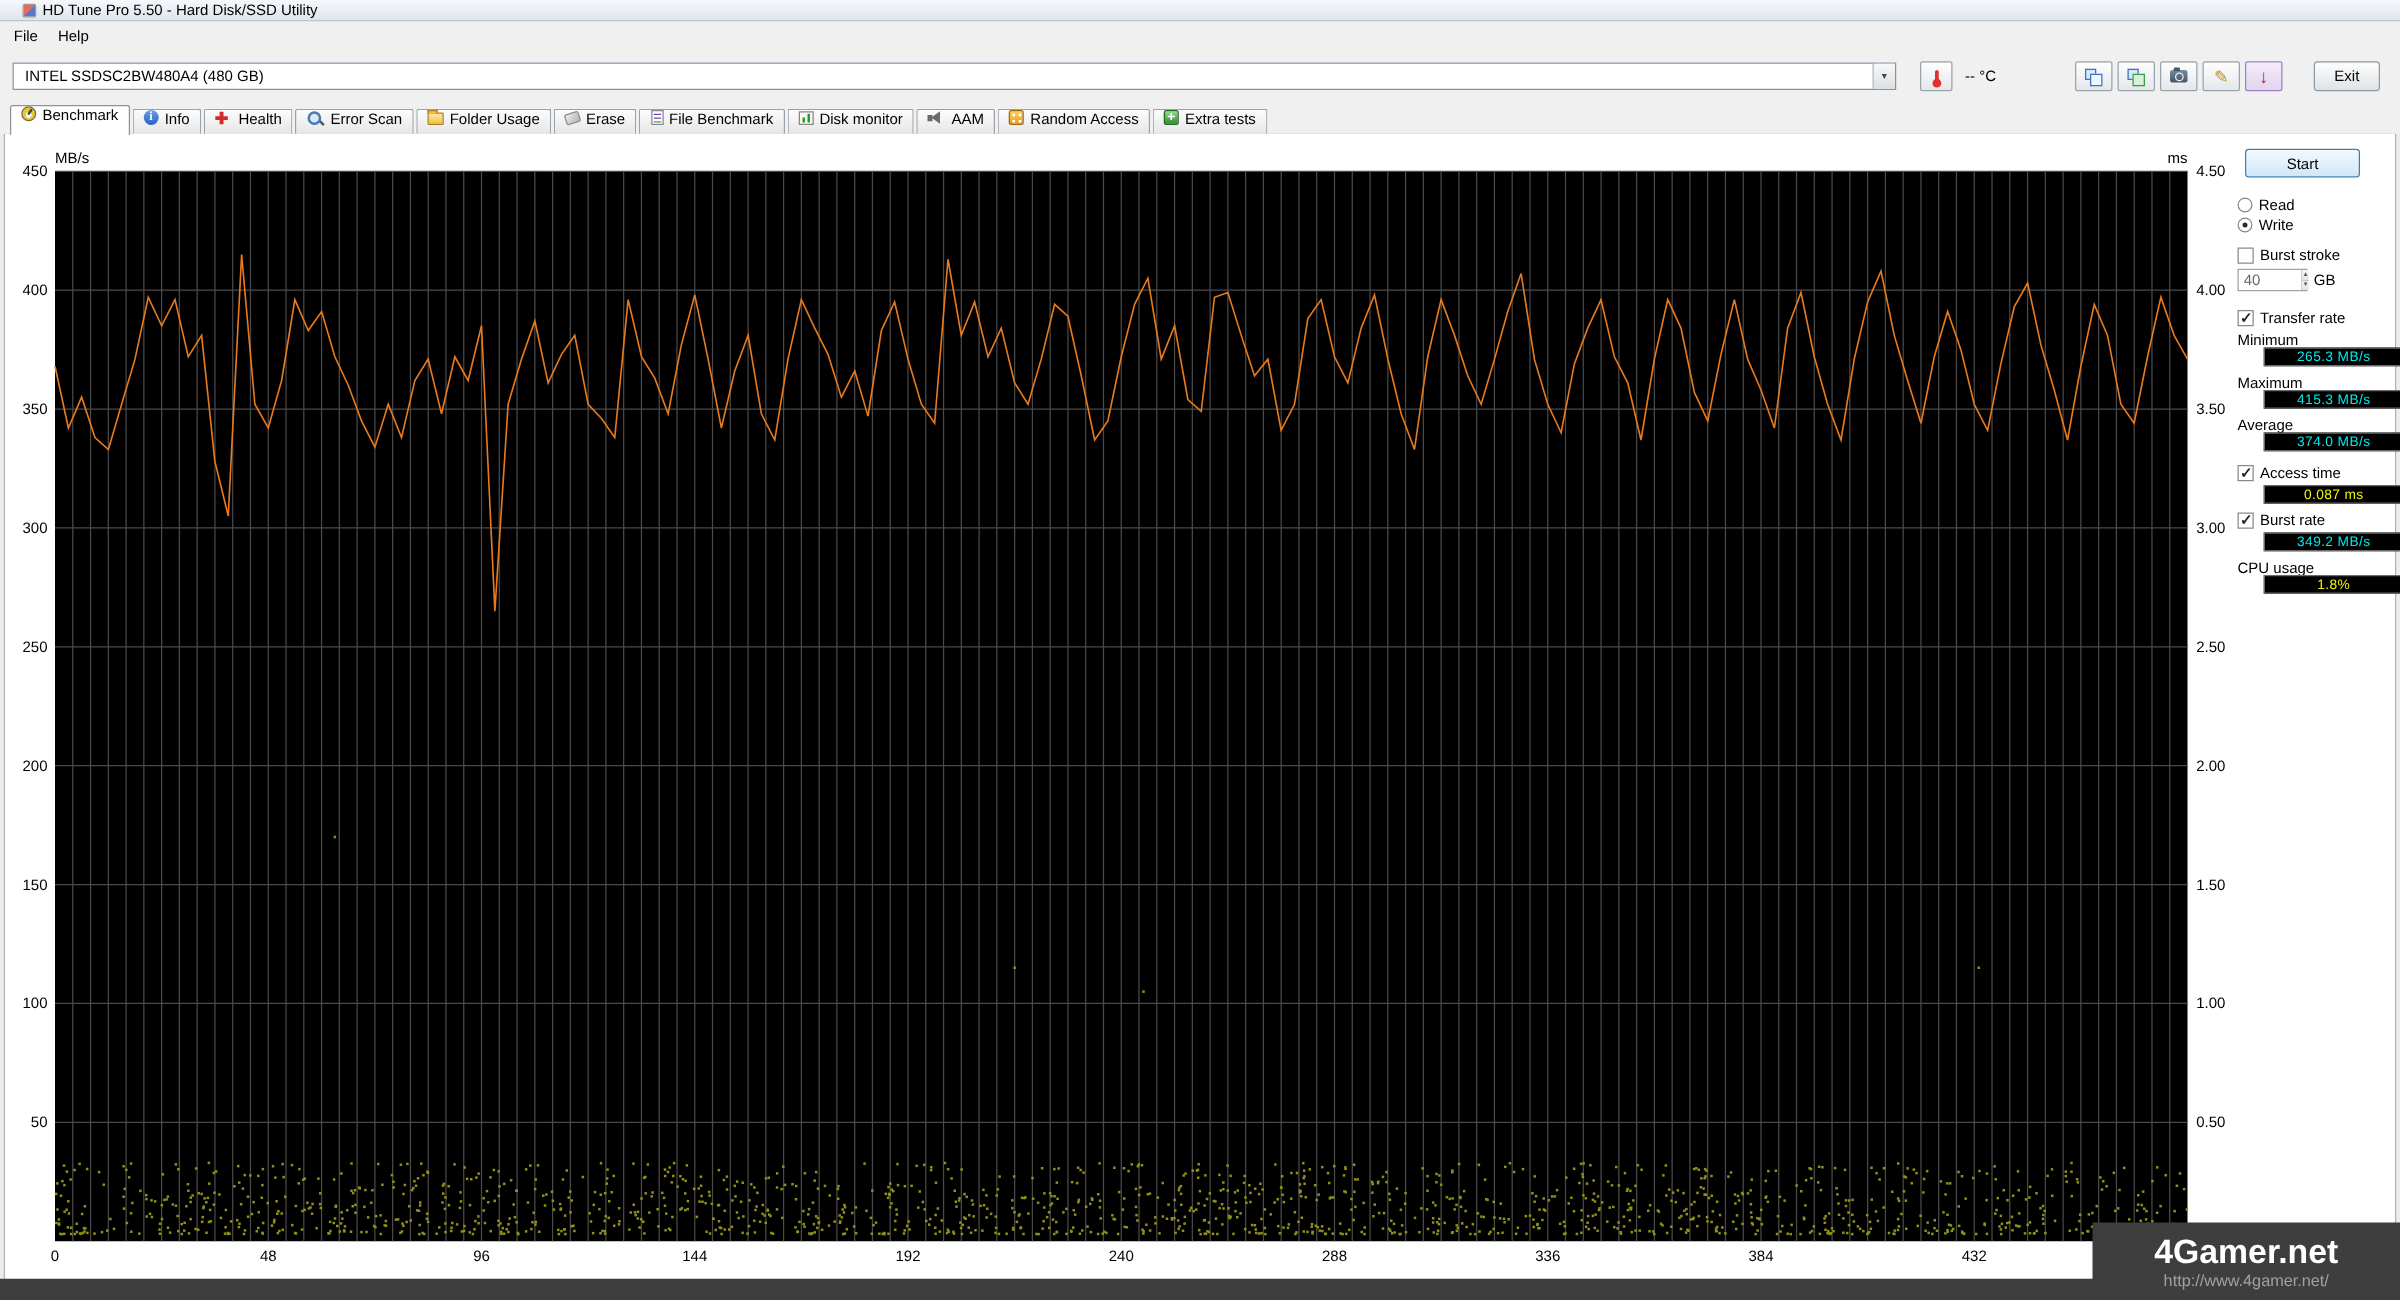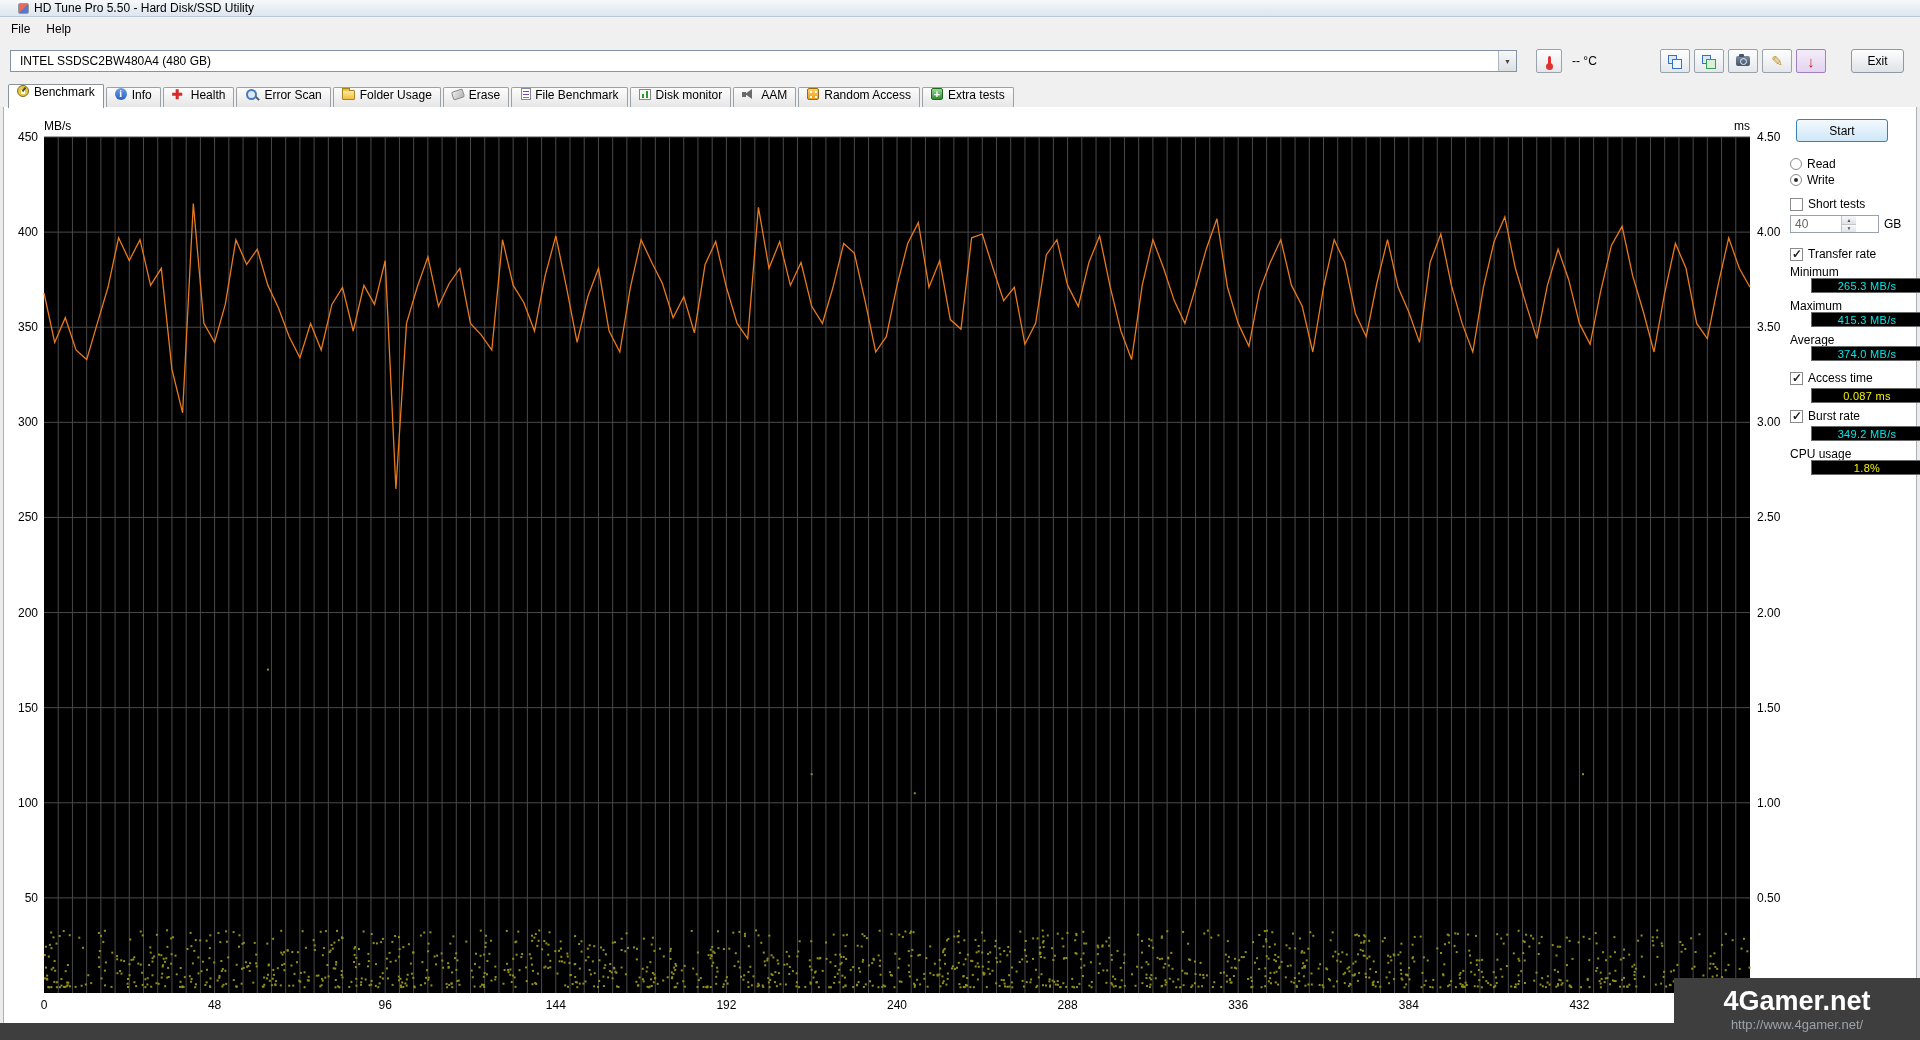--- a/index.html
+++ b/index.html
@@ -70,21 +70,21 @@
 
 
 .right-panel{position:absolute;left:1786px;top:0;width:126px;height:100%}
 .rp{position:absolute;left:0;white-space:nowrap}
 .row{display:flex;align-items:center;gap:5px}
 .start-btn{position:absolute;left:6px;top:12px;width:92px;height:23px;border:1px solid #3c7fb1;border-radius:3px;background:linear-gradient(#f3f9fe,#cfe7f8);display:flex;align-items:center;justify-content:center}
 .rb{width:12px;height:12px;border:1px solid #8a8a8a;border-radius:50%;background:#fff;position:relative;flex:none}
 .rb.on::after{content:"";position:absolute;left:3px;top:3px;width:4px;height:4px;border-radius:50%;background:#2c2c2c}
 .cb{width:13px;height:13px;border:1px solid #8a8a8a;background:#fff;position:relative;flex:none}
 .cb.on::after{content:"\2713";position:absolute;left:1px;top:-2px;font-size:12px;font-weight:bold;color:#222}
-.numfield{width:89px;height:18px;border:1px solid #9aa2ac;background:#fff;display:flex}
+.numfield{width:56px;height:18px;border:1px solid #9aa2ac;background:#fff;display:flex}
 .numfield input{border:none;outline:none;width:50px;font-family:"Liberation Sans",sans-serif;font-size:12px;color:#666;padding-left:4px;background:transparent}
 .spin{width:15px;display:flex;flex-direction:column;border-left:1px solid #c0c6cc}
 .spin span{flex:1;font-size:5px;display:flex;align-items:center;justify-content:center;background:linear-gradient(#f8f8f8,#e0e3e6);color:#555}
 .spin span:first-child{border-bottom:1px solid #c0c6cc}
 .valbox{position:absolute;left:21px;width:112px;height:15px;background:#000;border:1px solid #6a6a6a;display:flex;align-items:center;justify-content:center;font-weight:normal;font-size:11px;letter-spacing:.3px}
 .cyan{color:#00e8e8}
 .yellow{color:#f2f20a}
 
 
 .bottom-strip{position:absolute;left:0;right:0;bottom:0;height:17px;background:#3e3e3e;z-index:2}
@@ -1859,21 +1859,21 @@
       <span class="rb"></span>
       <span>Read</span>
     </div>
     <div class="rp row" style="top:66px">
       <span class="rb on"></span>
       <span>Write</span>
     </div>
 
     <div class="rp row" style="top:90px">
       <span class="cb"></span>
-      <span>Short tests</span>
+      <span>Burst stroke</span>
     </div>
     <div class="rp row" style="top:108px">
       <span class="numfield">
         <input readonly="" value="40" style="">
         <span class="spin">
           <span>▲</span>
           <span>▼</span>
         </span>
       </span>
       <span>GB</span>

